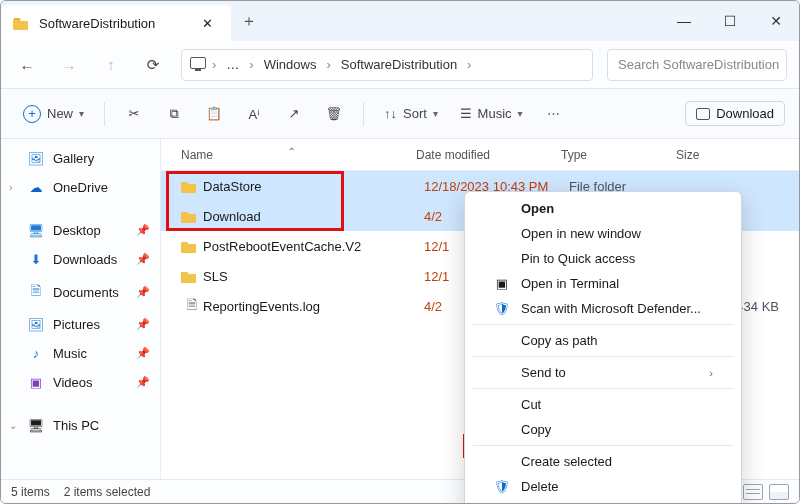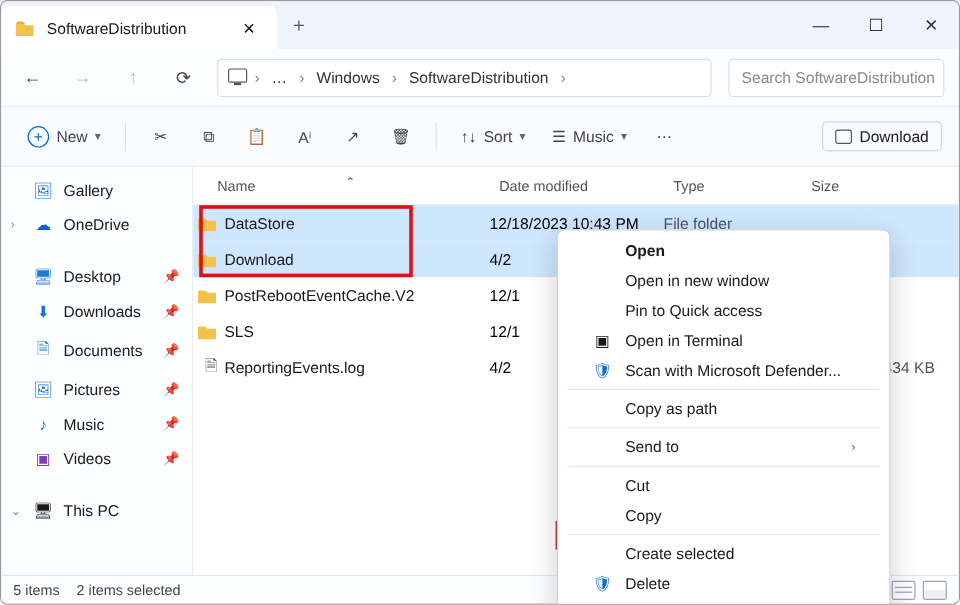--- a/index.html
+++ b/index.html
@@ -44,24 +44,24 @@
 .sgap { height: 12px; }
 
 .filepane { flex: 1; background: #fff; display: flex; flex-direction: column; overflow: hidden; }
 .cols { display: flex; border-bottom: 1px solid #e8edf4; color: #555; font-size: 12px; height: 32px; align-items: center; }
 .c-name { width: 255px; padding-left: 20px; position: relative; }
 .c-name .sortu { position: absolute; right: 120px; top: -2px; font-size: 10px; color: #666; }
 .c-date { width: 145px; }
 .c-type { width: 115px; }
 .c-size { flex: 1; }
 
-.row { display: flex; align-items: center; height: 30px; padding-left: 4px; }
+.row { display: flex; align-items: center; height: 30px; padding-left: 20px; }
 .row .ficon { width: 22px; text-align: center; }
 .row .fname { width: 221px; }
-.row .fdate { width: 145px; color: #000000; }
+.row .fdate { width: 145px; color: #c2410c; }
 .row .ftype { width: 115px; color: #4b5563; text-decoration: underline; }
 .row .fsize { flex: 1; text-align: right; padding-right: 20px; color: #4b5563; }
 .row.sel { background: #cfe6ff; }
 .row.txtfile .ficon { color: #555; }
 
 .redbox { position: absolute; border: 3px solid #d11; pointer-events: none; }
 .redbox.sel { left: 165px; top: 170px; width: 178px; height: 60px; }
 .redbox.del { left: 462px; top: 433px; width: 122px; height: 24px; }
 
 

